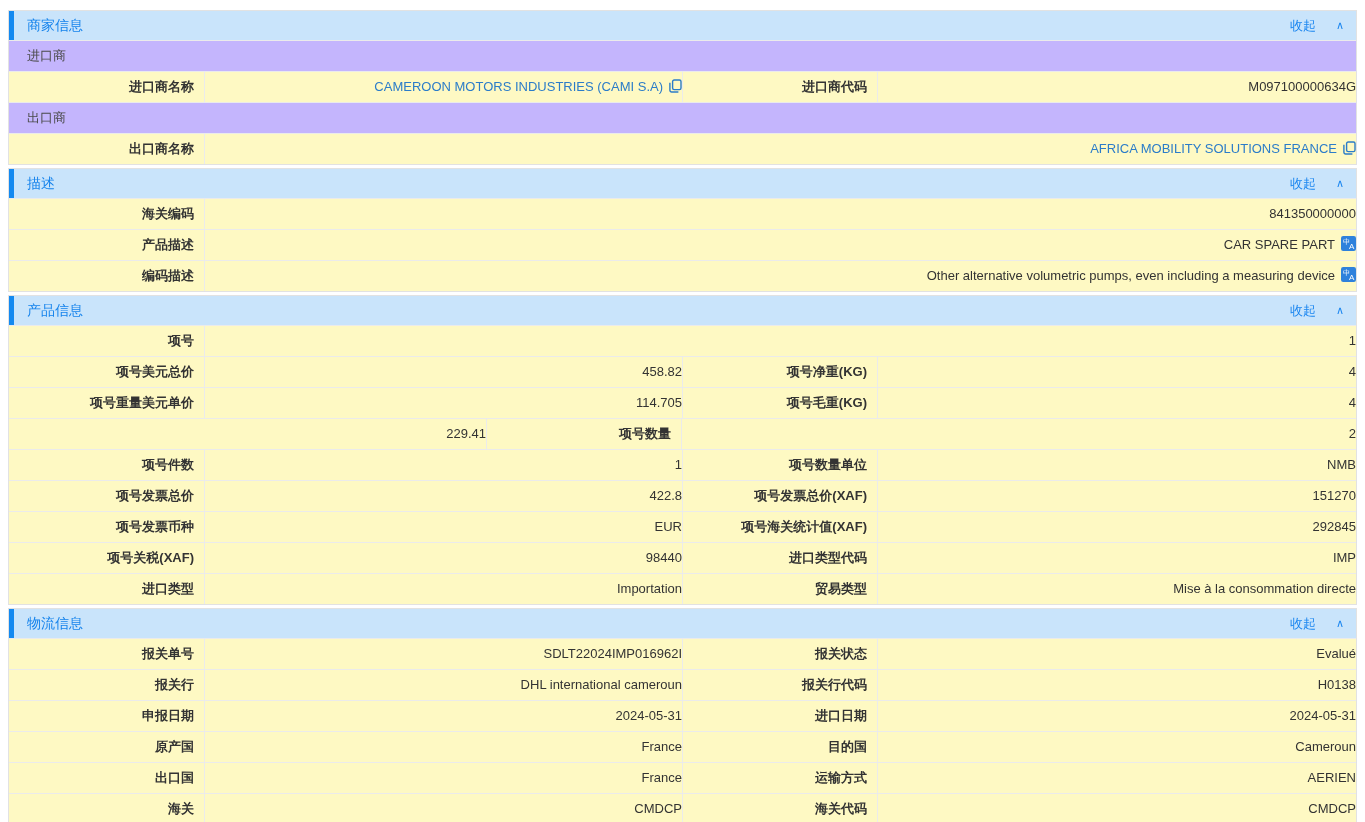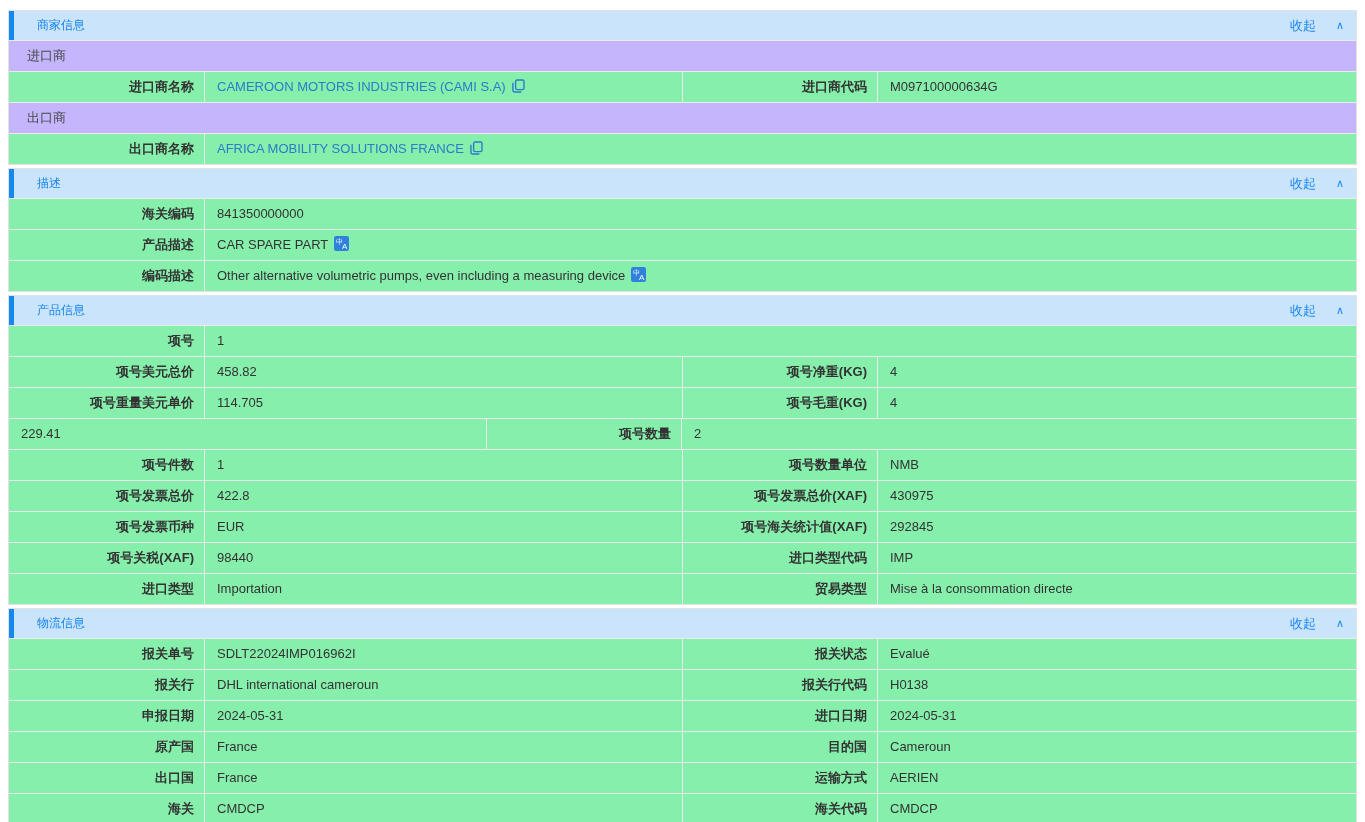--- a/index.html
+++ b/index.html
@@ -21,61 +21,61 @@
     display: flex;
     align-items: center;
   }
   .accent {
     position: absolute;
     left: 0; top: 0; bottom: 0;
     width: 5px;
     background: #1389f0;
   }
   .sec-title {
-    margin-left: 28px;
+    margin-left: 18px;
     color: #1583ec;
-    font-size: 12px;
+    font-size: 14px;
   }
   .collapse {
     margin-left: auto;
     margin-right: 12px;
     color: #1b86f0;
     font-size: 13px;
     cursor: pointer;
     display: inline-flex;
     align-items: center;
     gap: 20px;
     user-select: none;
   }
   .caret { font-size: 11px; line-height: 1; position: relative; top: 0px; }
 
   .row {
     display: flex;
     height: 31px;
     line-height: 30px;
     border-top: 1px solid #ebebeb;
-    background: #86efac;
+    background: #fef9c3;
   }
   .row.sub {
     background: #c4b5fd;
     padding-left: 18px;
     color: #4a4a4a;
   }
   .cell { overflow: hidden; white-space: nowrap; }
   .lbl {
     width: 196px;
     flex: 0 0 196px;
     text-align: right;
     padding-right: 10px;
     font-weight: bold;
     color: #333;
     border-right: 1px solid #ebebeb;
   }
   .lbl.l2 { width: 195px; flex: 0 0 195px; text-align: right; }
-  .val { padding-left: 12px; color: #333; }
+  .val { padding-left: 12px; color: #333; text-align: right; }
   .val.v1 { width: 478px; flex: 0 0 478px; }
   .val.v1.bordered { border-right: 1px solid #ebebeb; }
   .val.v1.full { width: auto; flex: 1 1 auto; }
   .val.v2 { flex: 1 1 auto; }
 
   .link { color: #2b7cc9; cursor: pointer; }
   .icon { display: inline-block; margin-left: 6px; vertical-align: -2px; cursor: pointer; line-height: 0; }
 </style>
 </head>
 <body>
@@ -176,21 +176,21 @@
       <div class="row">
         <div class="cell lbl">项号件数</div>
         <div class="cell val v1 bordered"><span>1</span></div>
         <div class="cell lbl l2">项号数量单位</div>
         <div class="cell val v2"><span>NMB</span></div>
       </div>
       <div class="row">
         <div class="cell lbl">项号发票总价</div>
         <div class="cell val v1 bordered"><span>422.8</span></div>
         <div class="cell lbl l2">项号发票总价(XAF)</div>
-        <div class="cell val v2"><span>430975</span></div>
+        <div class="cell val v2"><span>151270</span></div>
       </div>
       <div class="row">
         <div class="cell lbl">项号发票币种</div>
         <div class="cell val v1 bordered"><span>EUR</span></div>
         <div class="cell lbl l2">项号海关统计值(XAF)</div>
         <div class="cell val v2"><span>292845</span></div>
       </div>
       <div class="row">
         <div class="cell lbl">项号关税(XAF)</div>
         <div class="cell val v1 bordered"><span>98440</span></div>

